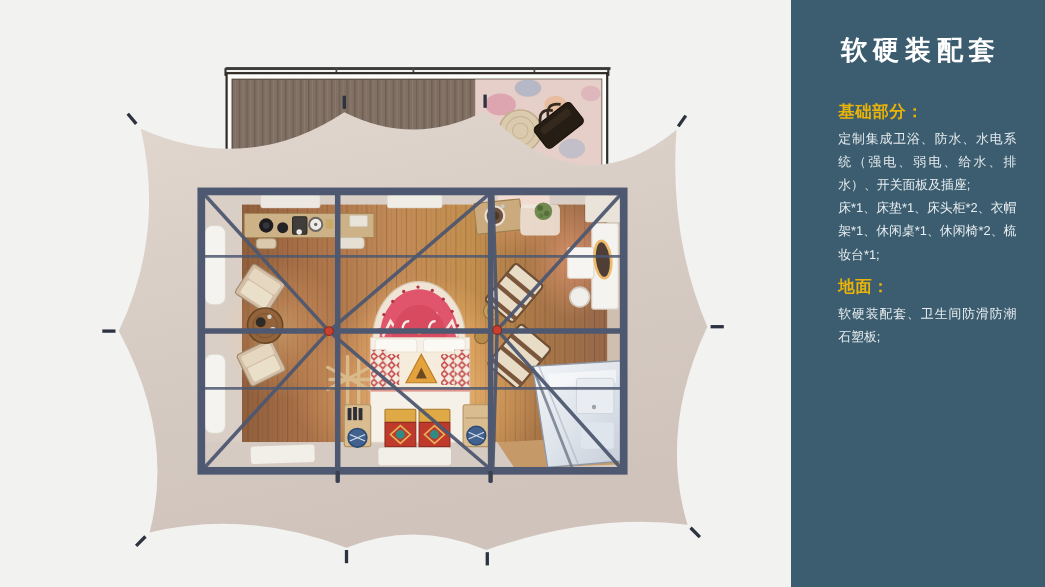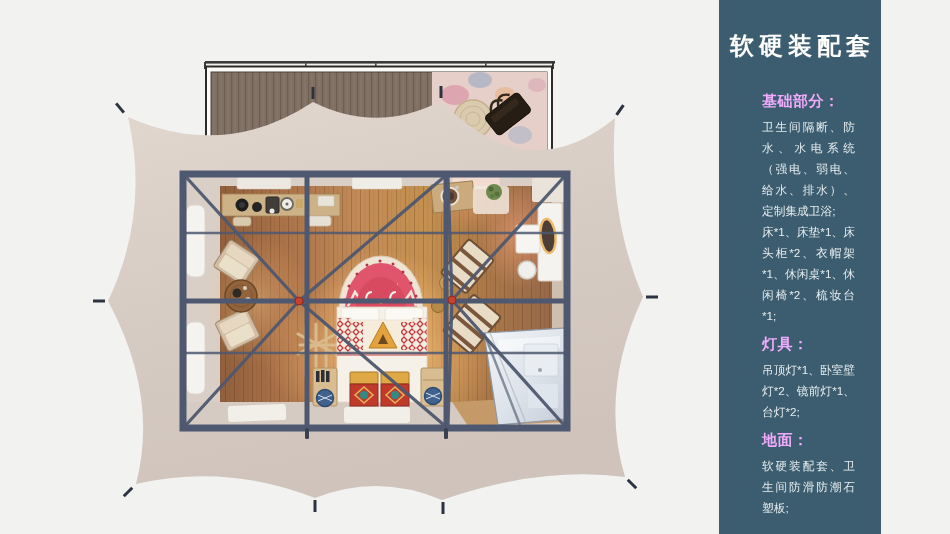--- a/index.html
+++ b/index.html
@@ -1,35 +1,35 @@
 <!DOCTYPE html>
 <html style="--page-bg: #f2f2f1; --sidebar-bg: #3c5d6f; --canvas: #d7ccc4; --frame: #4e5870; --accent-red: #c8402e; --wood-floor: #b07a4e; --deck-wood: #7e6d60;"><head>
 <meta charset="utf-8">
 <style>
   html,body{margin:0;padding:0;}
   body{
     width:950px;height:534px;overflow:hidden;
     font-family:"Liberation Sans","DejaVu Sans",sans-serif;
     background:var(--page-bg,#f2f2f1);
   }
-  .stage{width:881px;height:534px;display:flex;}
+  .stage{width:950px;height:534px;display:flex;}
   .plan{width:719px;height:534px;position:relative;background:var(--page-bg,#f2f2f1);}
   .plan svg{display:block;}
   .sidebar{
     width:231px;height:534px;box-sizing:border-box;
     background:var(--sidebar-bg,#3c5d6f);
     padding:28px 26px 0 43px;
   }
   .sidebar h1{
     font-size:24px;font-weight:bold;color:#ffffff;
     letter-spacing:5px;text-indent:5px;text-align:center;
     margin:2px -26px 30px -43px;
   }
   .spec h2{
-    font-size:15px;font-weight:bold;color:#f0abfc;
+    font-size:15px;font-weight:bold;color:#eab308;
     letter-spacing:.5px;margin:9px 0 5px;
   }
   .spec:first-of-type h2{margin-top:0;}
   .spec p{
     font-size:11.7px;line-height:21px;color:#e7edf0;
     margin:0;text-align:justify;
   }
 </style>
 </head>
 <body>
@@ -331,31 +331,27 @@
         <rect x="444" y="428" width="4" height="11" rx="1.5" fill="#39404f"></rect>
       </g>
     </svg>
   </div>
 
   <aside class="sidebar">
     <h1>软硬装配套</h1>
 
     <section class="spec">
       <h2>基础部分：</h2>
-      <p>卫生间隔断、防水、水电系统（强电、弱电、给水、排水）、定制集成卫浴;</p>
+      <p>定制集成卫浴、防水、水电系统（强电、弱电、给水、排水）、开关面板及插座;</p>
     </section>
 
     <section class="spec">
       <p>床*1、床垫*1、床头柜*2、衣帽架*1、休闲桌*1、休闲椅*2、梳妆台*1;</p>
     </section>
 
-    <section class="spec">
-      <h2>灯具：</h2>
-      <p>吊顶灯*1、卧室壁灯*2、镜前灯*1、台灯*2;</p>
-    </section>
 
 
     <section class="spec">
       <h2>地面：</h2>
       <p>软硬装配套、卫生间防滑防潮石塑板;</p>
     </section>
   </aside>
 </div>
 
 </body></html>

